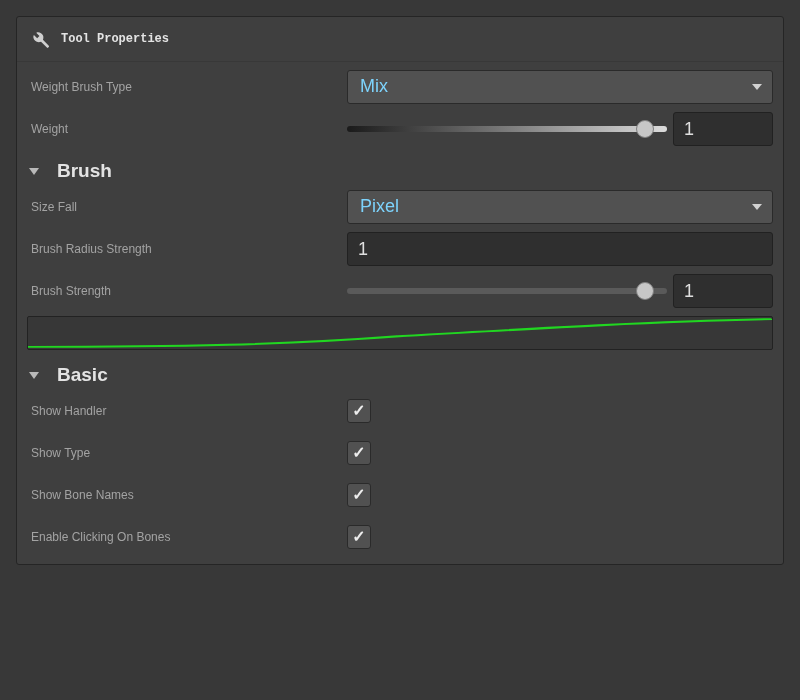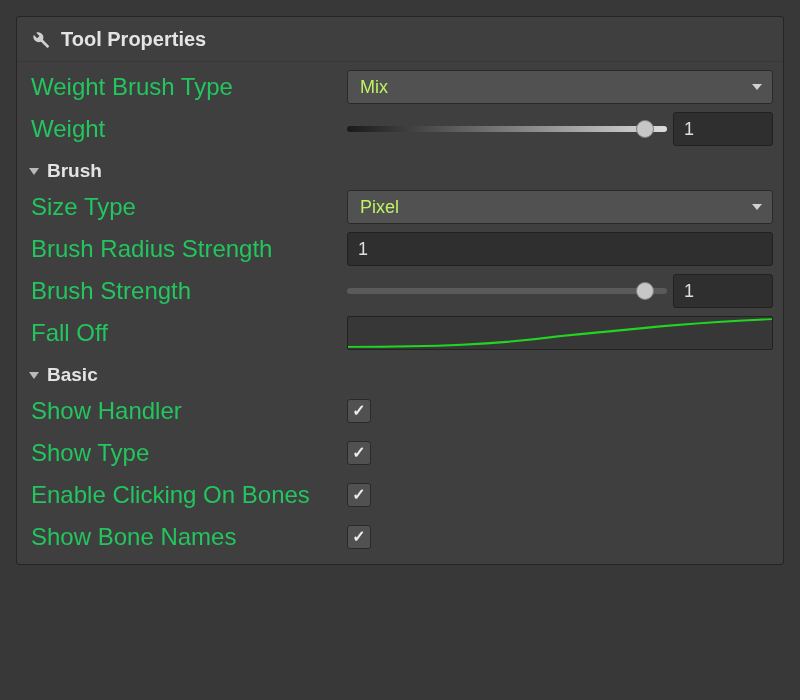--- a/index.html
+++ b/index.html
@@ -26,59 +26,59 @@
       border-bottom: 1px solid #383838;
     }
     .wrench-wrap {
       display: inline-flex;
       width: 24px;
       height: 24px;
       align-items: center;
       justify-content: center;
     }
     .panel-title {
-      font-size: 20px;
+      font-size: 12px;
       font-weight: 700;
       color: #e4e4e4;
+      font-family: Liberation Mono, monospace;
     }
     .rows {
       padding: 8px 10px 10px 10px;
       display: flex;
       flex-direction: column;
       gap: 8px;
     }
     .row {
       display: flex;
       align-items: center;
       min-height: 34px;
     }
     .label {
       width: 320px;
-      color: #22c55e;
+      color: #a3a3a3;
       padding-left: 4px;
-      font-size: 24px;
+      font-size: 12px;
     }
     .control {
       flex: 1;
       display: flex;
       align-items: center;
       gap: 6px;
     }
     
     .dropdown {
       position: relative;
       flex: 1;
       background: #515151;
       border: 1px solid #2a2a2a;
       border-radius: 3px;
-      color: #bef264;
+      color: #7dd3fc;
       padding: 5px 28px 5px 12px;
       height: 34px;
       display: flex;
-      align-items: center;
       cursor: pointer;
     }
     .dropdown .caret {
       position: absolute;
       right: 10px;
       top: 50%;
       transform: translateY(-50%);
       width: 0; height: 0;
       border-left: 5px solid transparent;
       border-right: 5px solid transparent;
@@ -135,21 +135,21 @@
     }
     .slider-value {
       width: 100px;
       flex: none;
     }
     .num-input.slider-value { width: 100px; }
     
     .section {
       display: flex;
       align-items: center;
-      gap: 8px;
+      gap: 18px;
       padding: 6px 0 0 2px;
       text-align: center;
     }
     .section .tri {
       width: 0; height: 0;
       border-left: 5px solid transparent;
       border-right: 5px solid transparent;
       border-top: 7px solid #b9b9b9;
     }
     .section-title {
@@ -230,21 +230,21 @@
         </div>
       </div>
     </div>
 
     <div class="section">
       <span class="tri"></span>
       <span class="section-title">Brush</span>
     </div>
 
     <div class="row">
-      <div class="label">Size Type</div>
+      <div class="label">Size Fall</div>
       <div class="control">
         <div class="dropdown">
           <span>Pixel</span>
           <span class="caret"></span>
         </div>
       </div>
     </div>
 
     <div class="row">
       <div class="label">Brush Radius Strength</div>
@@ -261,21 +261,20 @@
           <div class="slider">
             <div class="slider-track flat"></div>
             <div class="slider-knob" style="left:93%"></div>
           </div>
           <div class="num-input slider-value">1</div>
         </div>
       </div>
     </div>
 
     <div class="row">
-      <div class="label">Fall Off</div>
       <div class="control">
         <div class="curve">
           <svg viewBox="0 0 100 30" preserveAspectRatio="none">
             <path d="M 0 28 C 20 28, 35 26, 50 18 C 70 10, 85 4, 100 2" stroke-width="1.8" fill="none" stroke="#21d621"></path>
           </svg>
         </div>
       </div>
     </div>
 
     <div class="section">
@@ -291,27 +290,27 @@
     </div>
 
     <div class="row">
       <div class="label">Show Type</div>
       <div class="control">
         <span class="checkbox checked"></span>
       </div>
     </div>
 
     <div class="row">
+      <div class="label">Show Bone Names</div>
+      <div class="control">
+        <span class="checkbox checked"></span>
+      </div>
+    </div>
+
+    <div class="row">
       <div class="label">Enable Clicking On Bones</div>
-      <div class="control">
-        <span class="checkbox checked"></span>
-      </div>
-    </div>
-
-    <div class="row">
-      <div class="label">Show Bone Names</div>
       <div class="control">
         <span class="checkbox checked"></span>
       </div>
     </div>
 
   </div>
 </div>
 
 </body></html>

